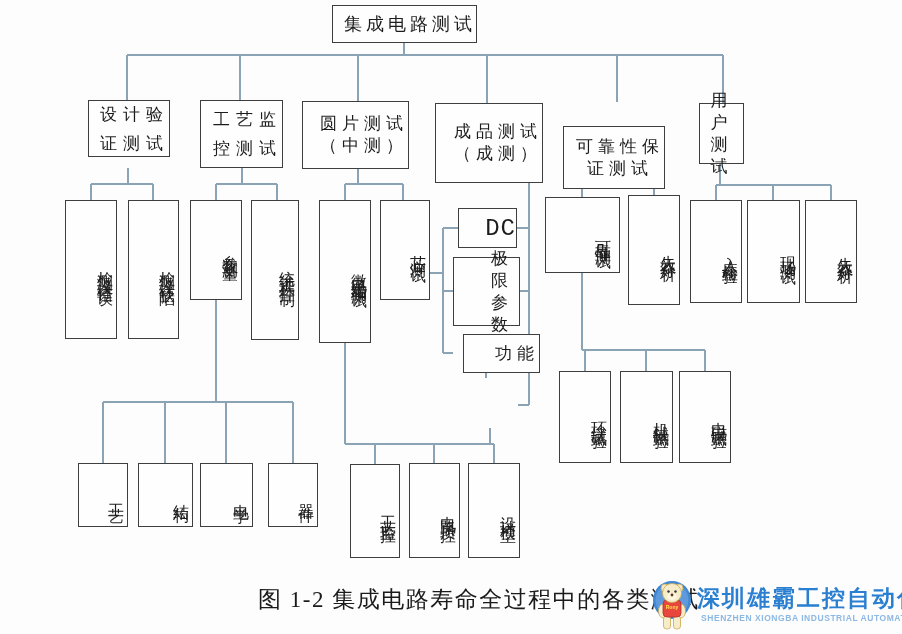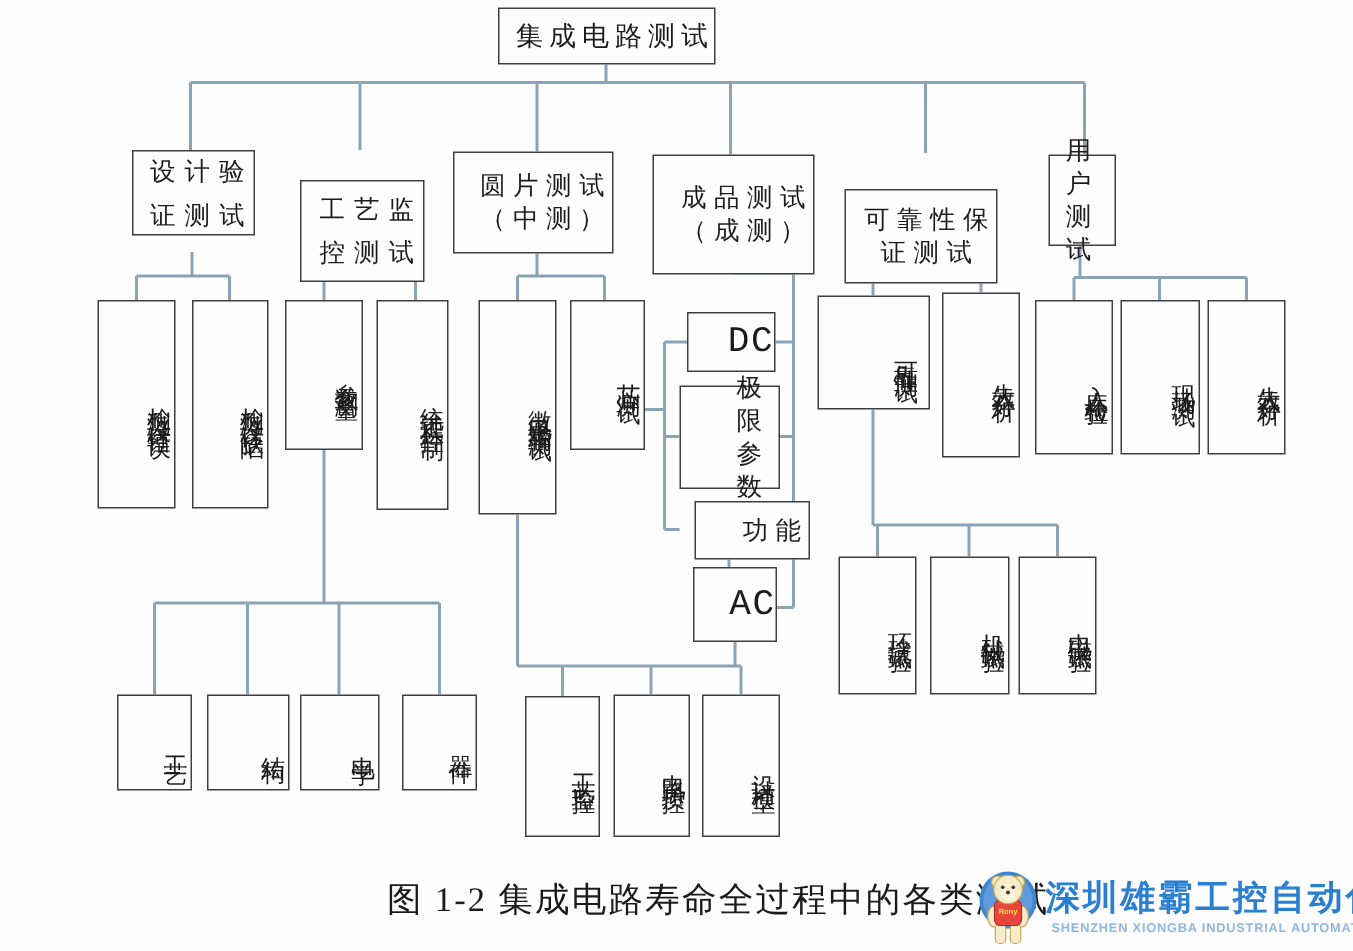--- a/index.html
+++ b/index.html
@@ -103,21 +103,21 @@
       <path d="M585,350 V371"></path>
         <path d="M646,350 V371"></path>
         <path d="M705,350 V371"></path>
     </g>
   </svg>
 
   <div class="box h root" style="left:332px;top:5px;width:145px;height:38px;"><span>集成电路测试</span></div>
 
   <div class="box h" style="left:88px;top:100px;width:82px;height:57px;"><span>设计验
 证测试</span></div>
-  <div class="box h" style="left:200px;top:100px;width:83px;height:68px;margin-top:20px;"><span>工艺监
+  <div class="box h" style="left:200px;top:100px;width:83px;height:68px;"><span>工艺监
 控测试</span></div>
   <div class="box h small" style="left:302px;top:101px;width:107px;height:68px;"><span>圆片测试
 （中测）</span></div>
   <div class="box h small" style="left:435px;top:103px;width:108px;height:80px;"><span>成品测试
 （成测）</span></div>
   <div class="box h small" style="left:563px;top:102px;width:102px;height:63px;margin-top:24px;"><span>可靠性保
 证测试</span></div>
   <div class="box h small" style="left:687px;top:103px;width:45px;height:61px;margin-left:12px;"><span>用 户
 测试</span></div>
 
@@ -139,23 +139,20 @@
   <div class="box v" style="left:380px;top:200px;width:50px;height:100px;">
       <span>芯片测试</span>
     </div>
 
   <div class="box lat" style="left:458px;top:208px;width:59px;height:40px;">
       <span>DC</span>
     </div>
   <div class="box h small" style="left:453px;top:257px;width:67px;height:69px;padding-left:31px;"><span>极限
 参数</span></div>
   <div class="box h small" style="left:463px;top:334px;width:77px;height:39px;"><span>功能</span></div>
-  <div class="box lat" style="left:462px;top:378px;width:56px;height:50px;">
-      <span>AC</span>
-    </div>
 
   <div class="box v wrap3" style="left:545px;top:197px;width:75px;height:76px;">
       <span>可靠性测试</span>
     </div>
   <div class="box v" style="left:628px;top:195px;width:52px;height:110px;">
       <span>失效分析</span>
     </div>
 
   <div class="box v" style="left:690px;top:200px;width:52px;height:103px;">
       <span>入库检验</span>

